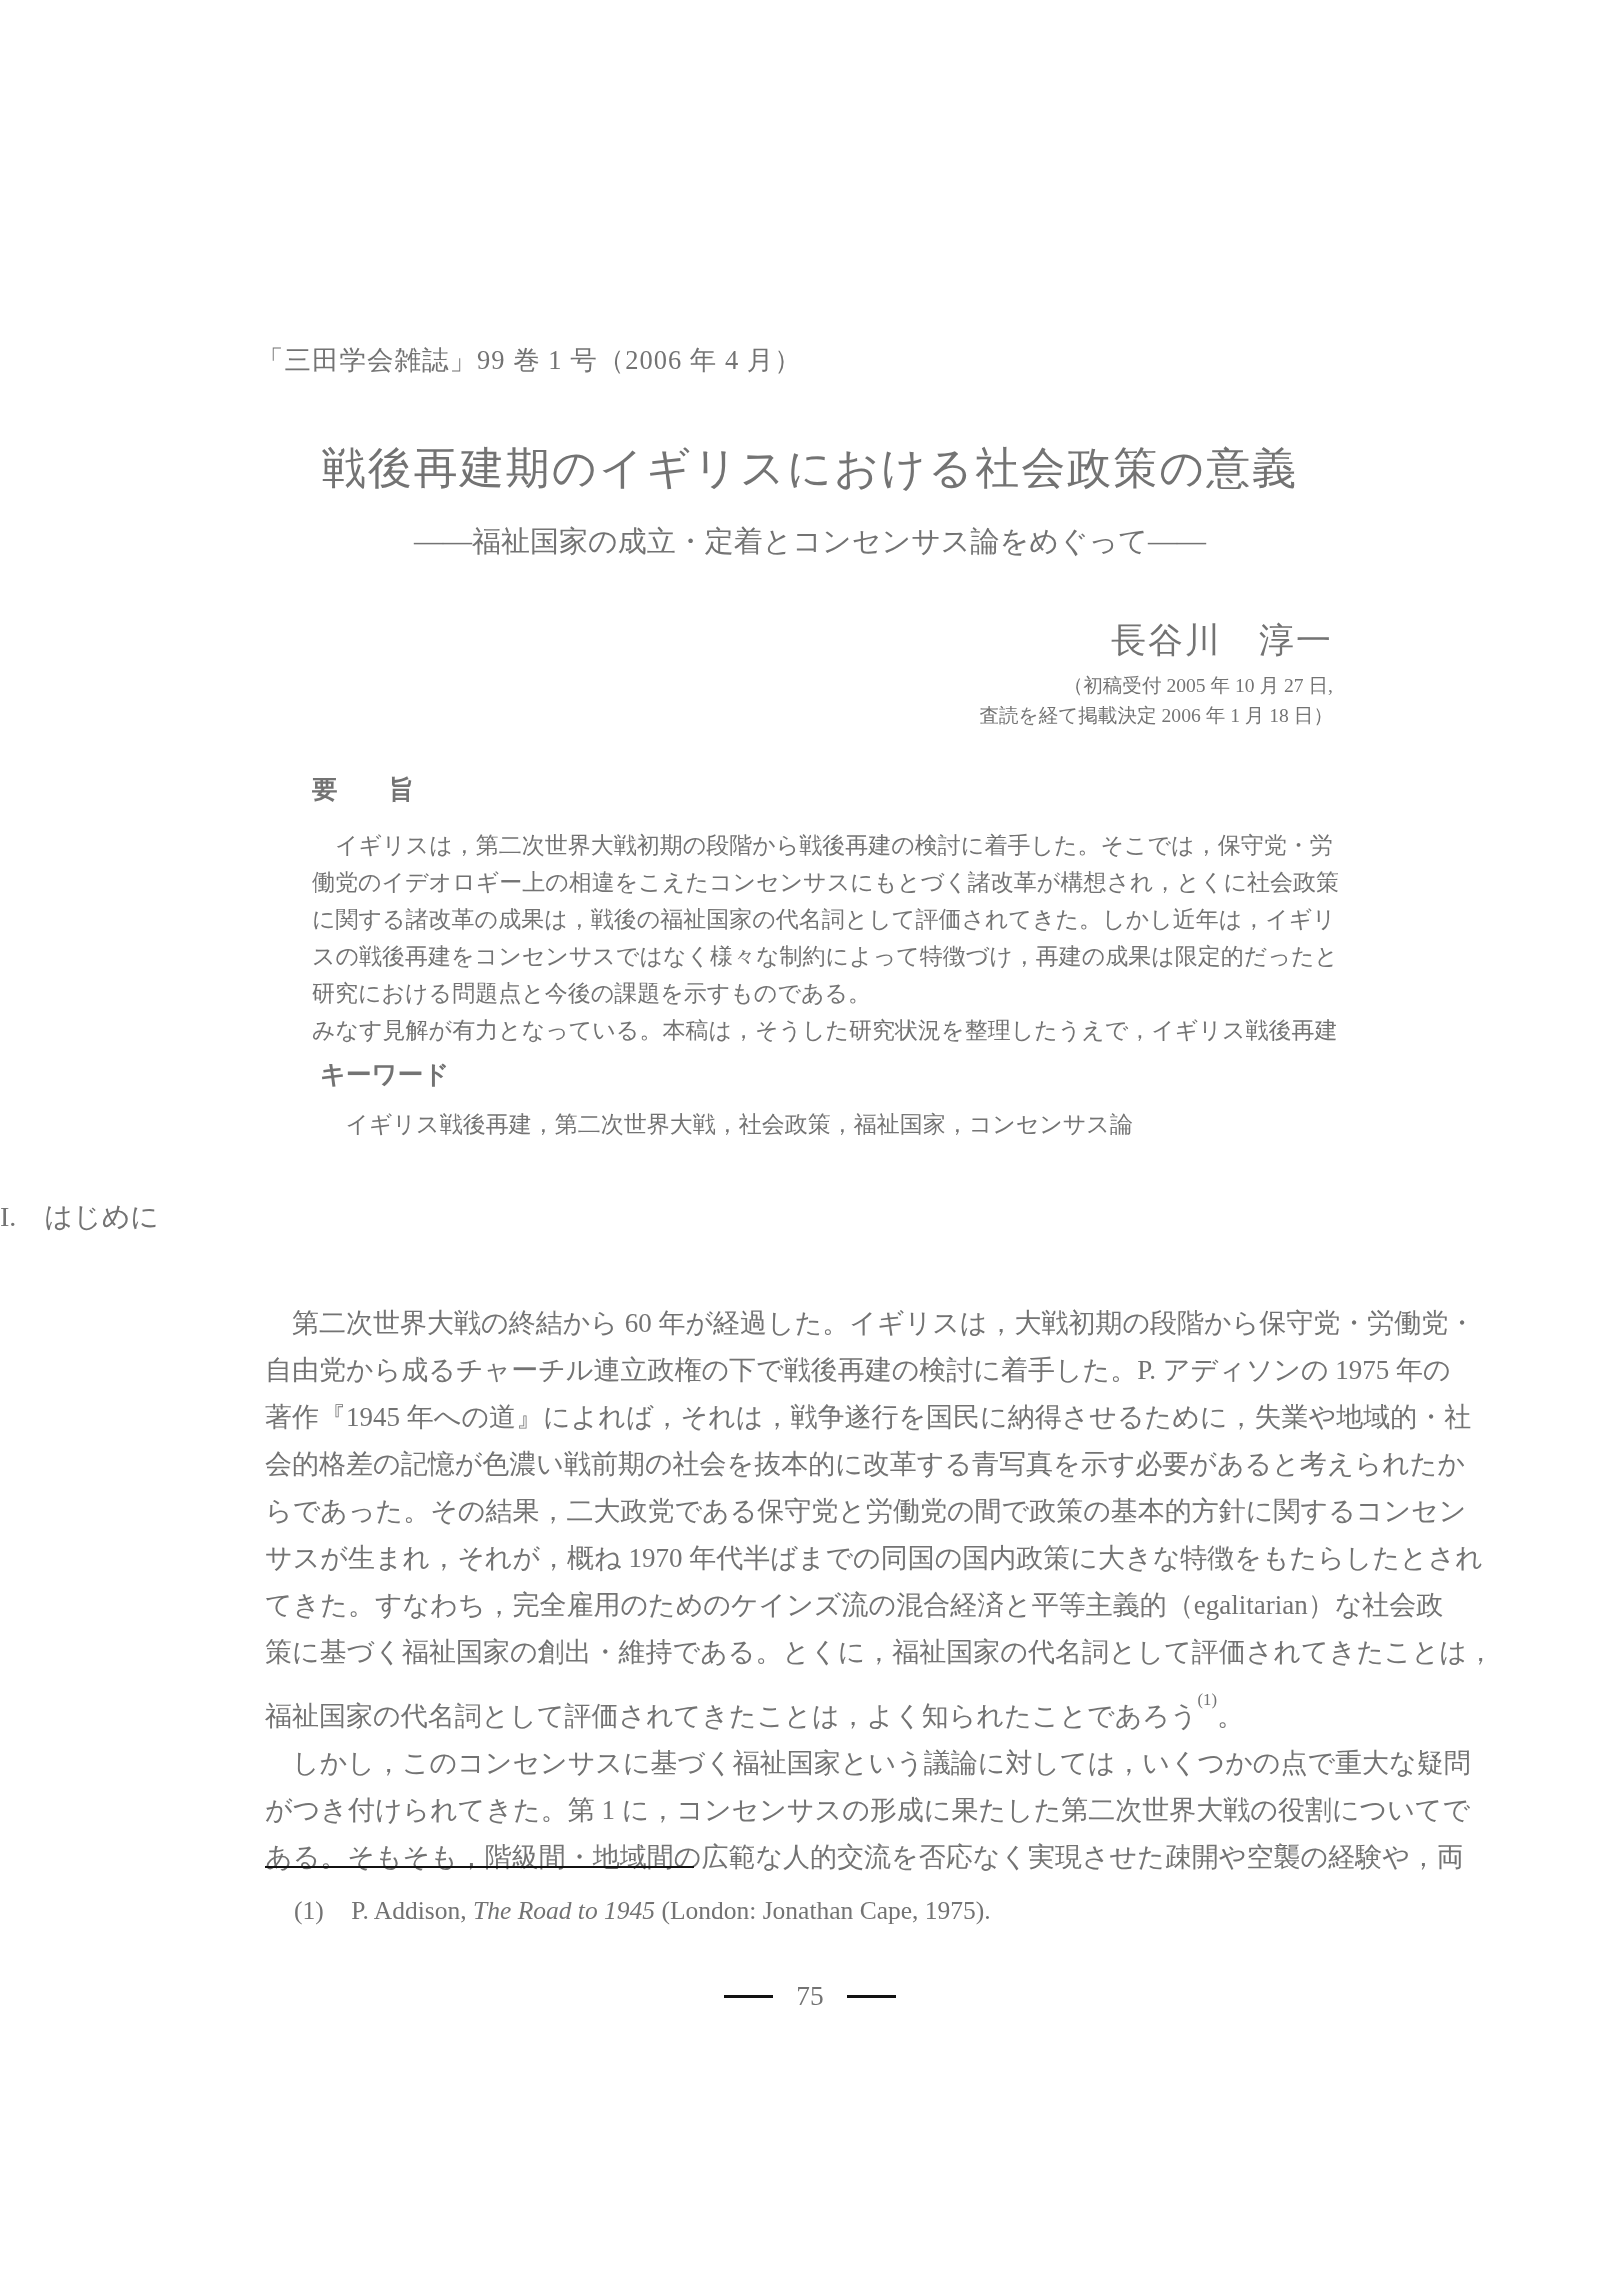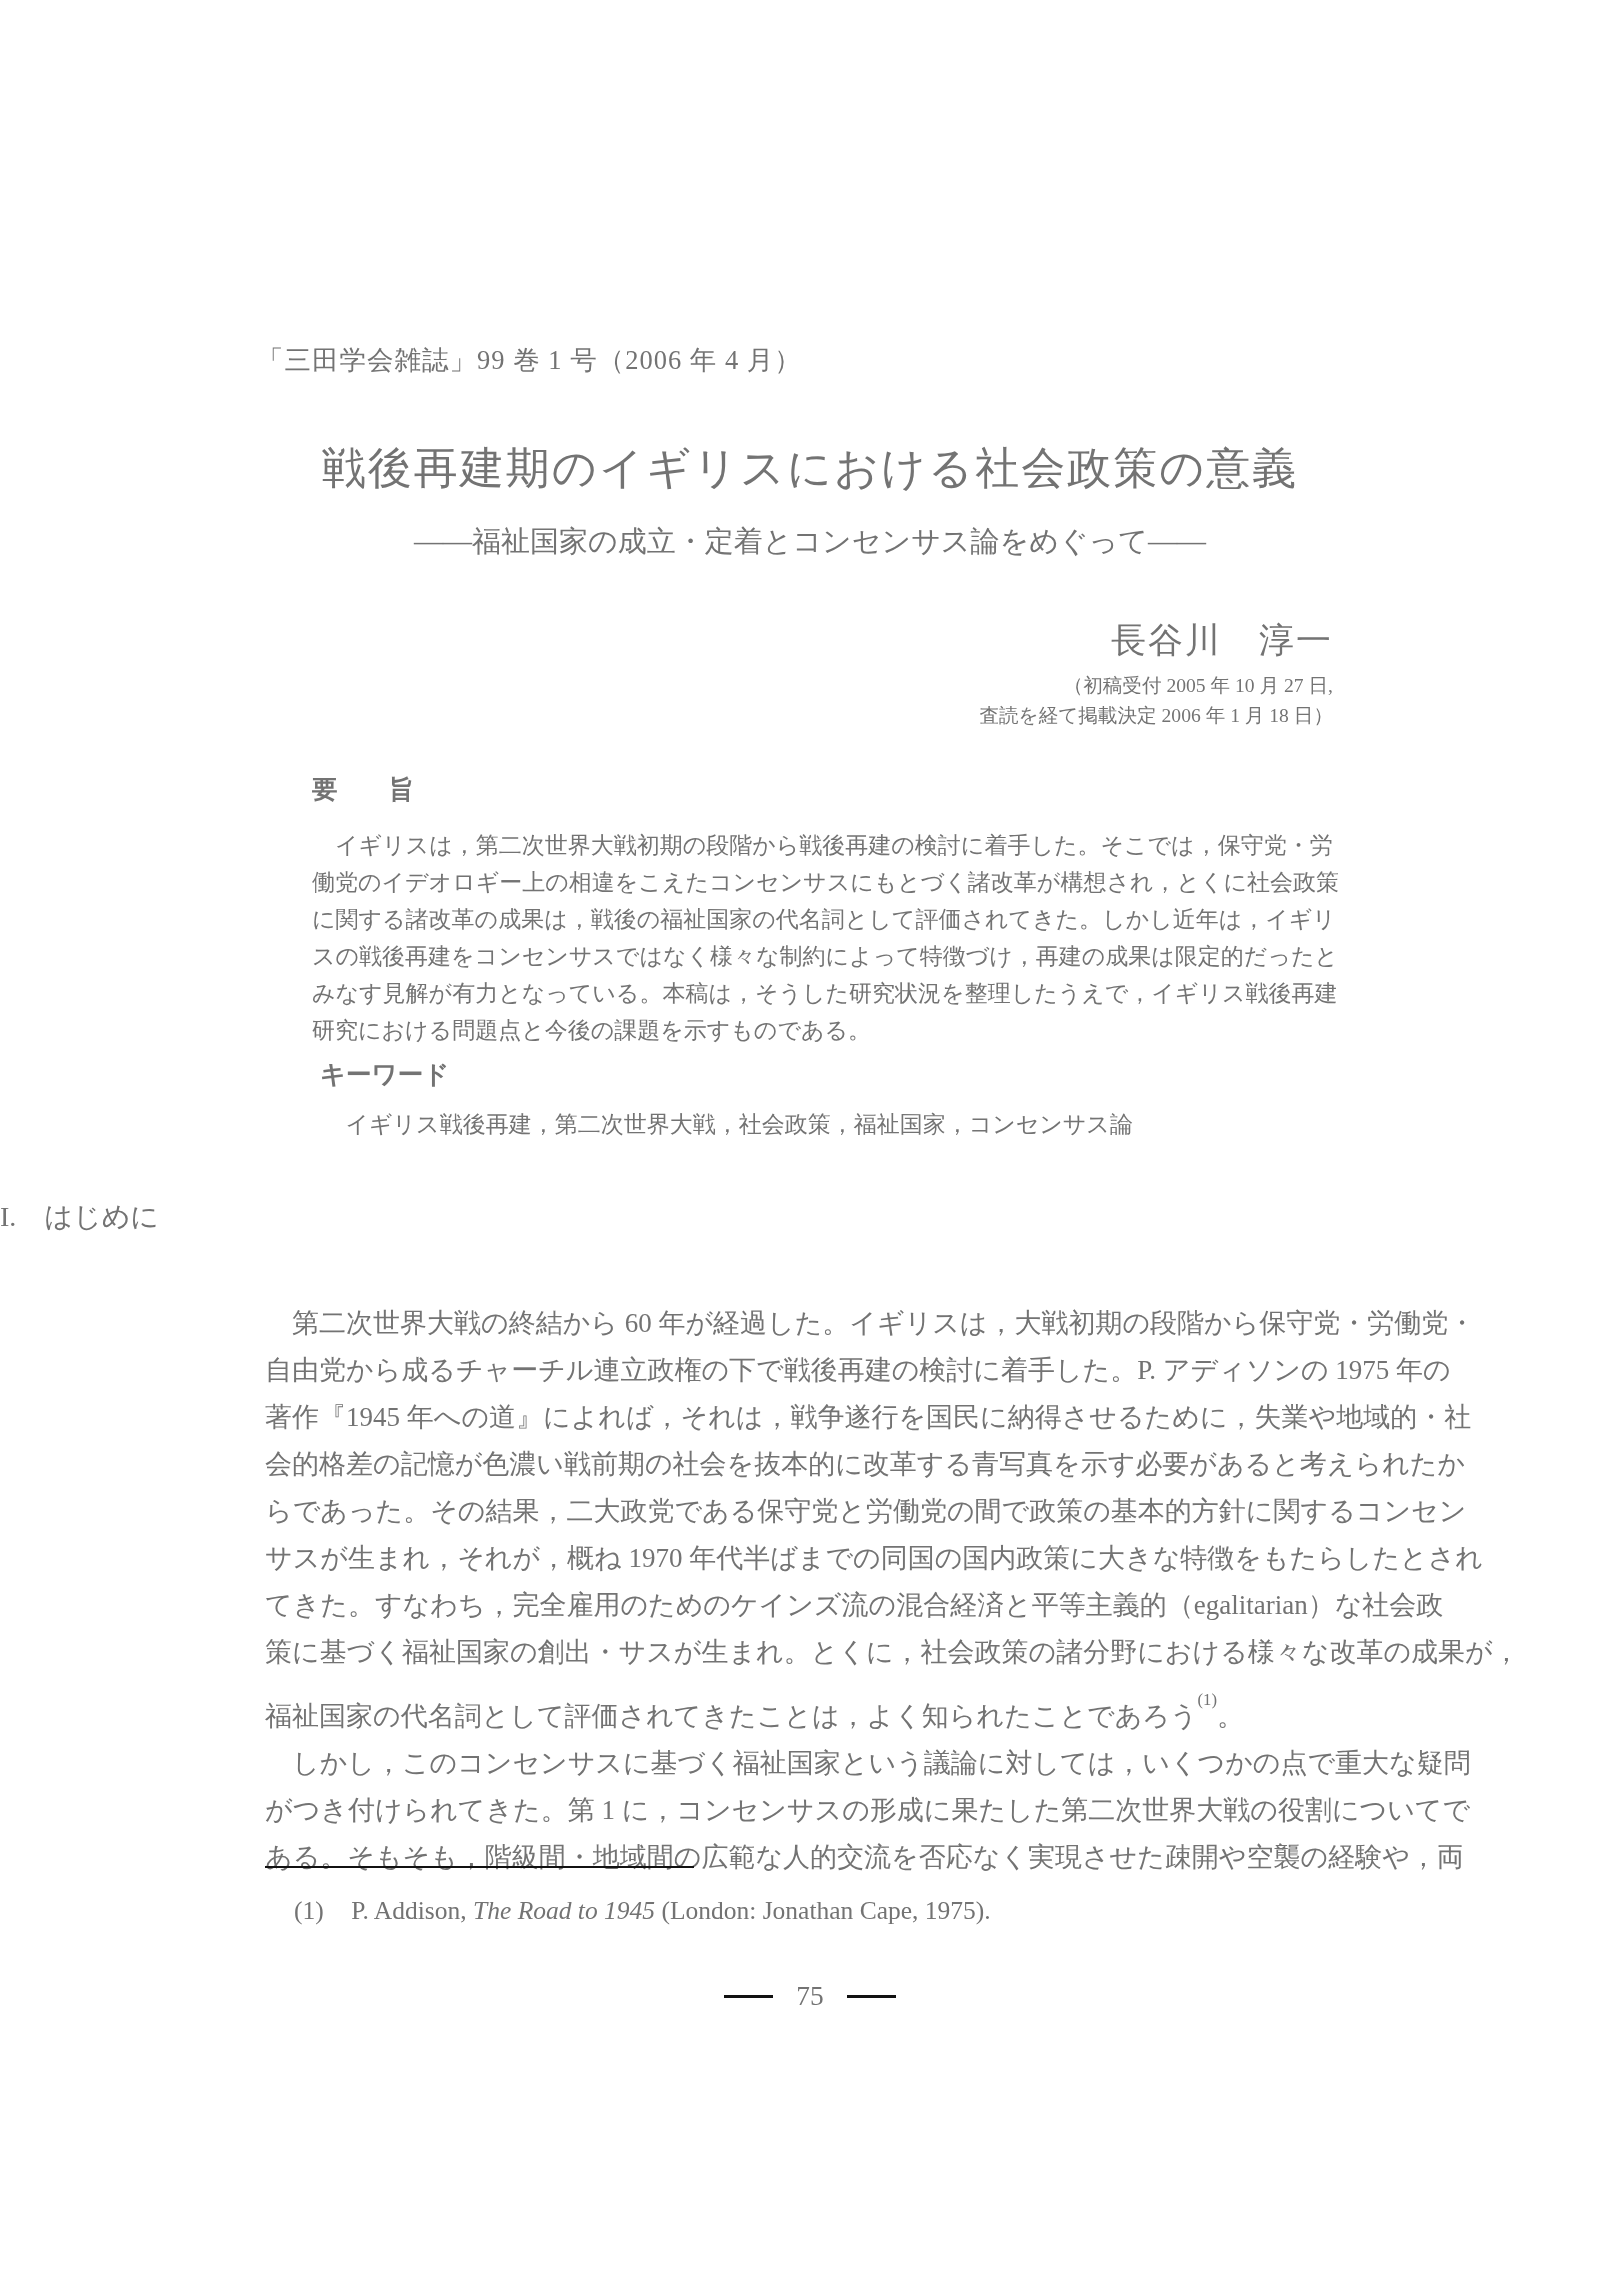--- a/index.html
+++ b/index.html
@@ -74,40 +74,40 @@
     <div class="received">（初稿受付 2005 年 10 月 27 日,</div>
     <div class="received">査読を経て掲載決定 2006 年 1 月 18 日）</div>
   </div>
 
   <div class="abstract-block">
     <div class="mini-heading">要　　旨</div>
     <div class="abs-line">　イギリスは，第二次世界大戦初期の段階から戦後再建の検討に着手した。そこでは，保守党・労</div>
     <div class="abs-line">働党のイデオロギー上の相違をこえたコンセンサスにもとづく諸改革が構想され，とくに社会政策</div>
     <div class="abs-line">に関する諸改革の成果は，戦後の福祉国家の代名詞として評価されてきた。しかし近年は，イギリ</div>
     <div class="abs-line">スの戦後再建をコンセンサスではなく様々な制約によって特徴づけ，再建の成果は限定的だったと</div>
+    <div class="abs-line">研究における問題点と今後の課題を示すものである。</div>
     <div class="abs-line">みなす見解が有力となっている。本稿は，そうした研究状況を整理したうえで，イギリス戦後再建</div>
-    <div class="abs-line">研究における問題点と今後の課題を示すものである。</div>
   </div>
 
   <div class="keywords-block">
     <div class="mini-heading" style="margin-bottom:0;">キーワード</div>
     <div class="kw-line">イギリス戦後再建，第二次世界大戦，社会政策，福祉国家，コンセンサス論</div>
   </div>
 
   <div class="section-heading">I.　はじめに</div>
 
   <div class="body-block">
     <div class="body-line">　第二次世界大戦の終結から 60 年が経過した。イギリスは，大戦初期の段階から保守党・労働党・</div>
     <div class="body-line">自由党から成るチャーチル連立政権の下で戦後再建の検討に着手した。P. アディソンの 1975 年の</div>
     <div class="body-line">著作『1945 年への道』によれば，それは，戦争遂行を国民に納得させるために，失業や地域的・社</div>
     <div class="body-line">会的格差の記憶が色濃い戦前期の社会を抜本的に改革する青写真を示す必要があると考えられたか</div>
     <div class="body-line">らであった。その結果，二大政党である保守党と労働党の間で政策の基本的方針に関するコンセン</div>
     <div class="body-line">サスが生まれ，それが，概ね 1970 年代半ばまでの同国の国内政策に大きな特徴をもたらしたとされ</div>
     <div class="body-line">てきた。すなわち，完全雇用のためのケインズ流の混合経済と平等主義的（egalitarian）な社会政</div>
-    <div class="body-line">策に基づく福祉国家の創出・サスが生まれ。とくに，社会政策の諸分野における様々な改革の成果が，</div>
+    <div class="body-line">策に基づく福祉国家の創出・維持である。とくに，福祉国家の代名詞として評価されてきたことは，</div>
     <div class="body-line"><span>福祉国家の代名詞として評価されてきたことは，よく知られたことであろう</span><span class="fnmark">(1)</span><span>。</span></div>
     <div class="body-line">　しかし，このコンセンサスに基づく福祉国家という議論に対しては，いくつかの点で重大な疑問</div>
     <div class="body-line">がつき付けられてきた。第 1 に，コンセンサスの形成に果たした第二次世界大戦の役割についてで</div>
     <div class="body-line">ある。そもそも，階級間・地域間の広範な人的交流を否応なく実現させた疎開や空襲の経験や，両</div>
   </div>
 
   <div class="footnote-rule"></div>
 
   <div class="footnote">
     <span>(1)</span><span class="fn-text">P. Addison, </span><span class="italic">The Road to 1945</span><span> (London: Jonathan Cape, 1975).</span>

